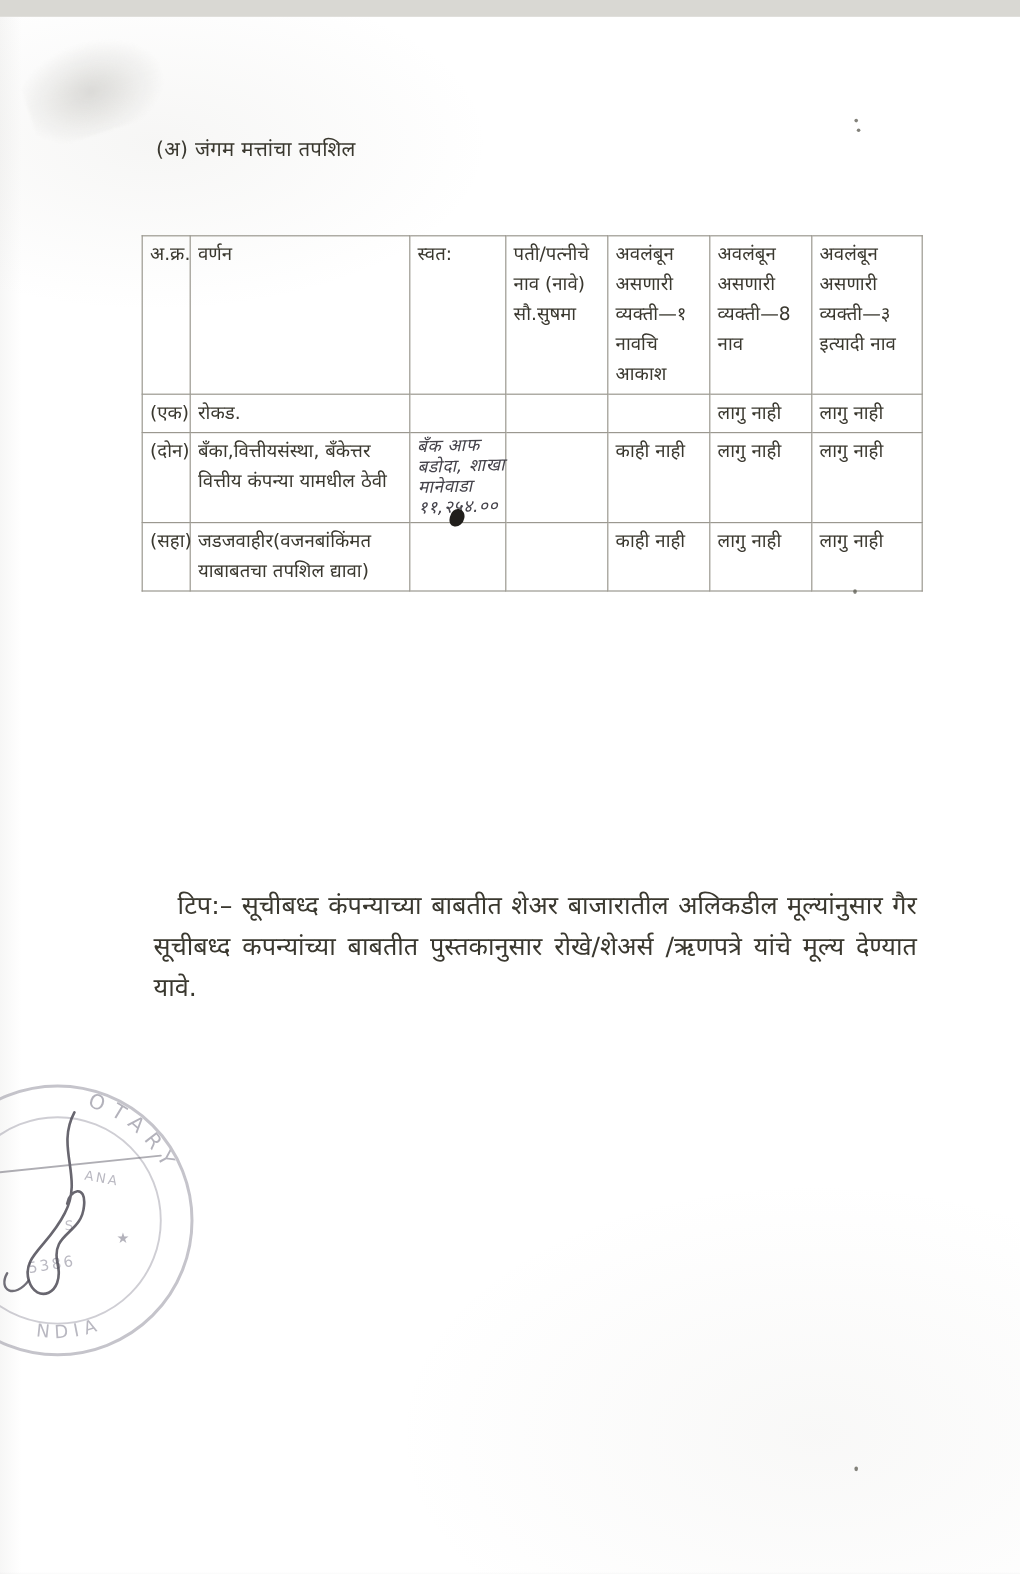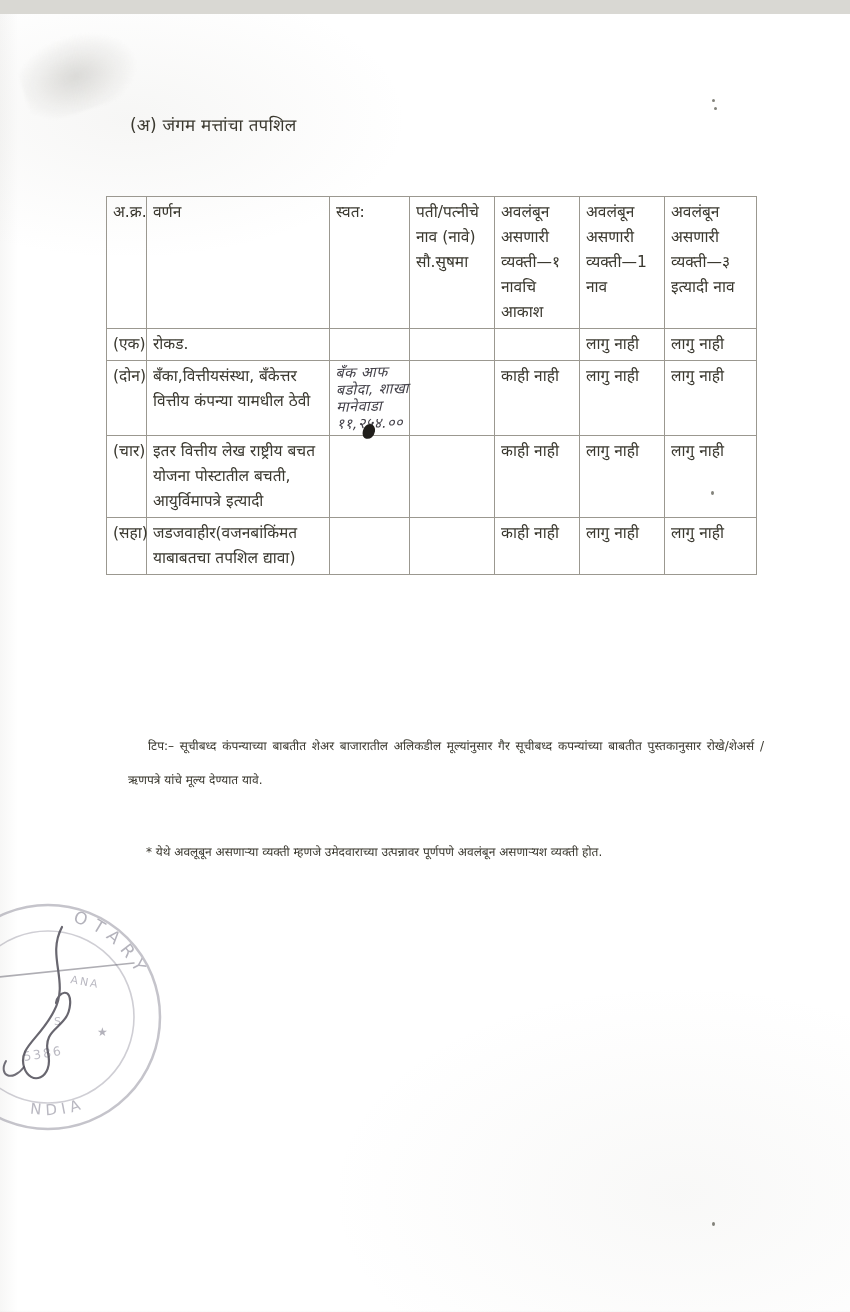--- a/index.html
+++ b/index.html
@@ -21,38 +21,38 @@
     position:absolute;left:20px;top:18px;width:120px;height:78px;
     background:radial-gradient(ellipse at 45% 55%, rgba(148,146,138,.30), rgba(148,146,138,0) 68%);
     transform:rotate(-18deg);filter:blur(1px);
   }
   .bottom-shade{
     position:absolute;left:0;bottom:0;width:100%;height:16px;
     background:linear-gradient(to top, rgba(92,90,84,.30), rgba(92,90,84,0));
   }
   .heading{position:absolute;left:130px;top:95px;font-size:17px;line-height:33px;letter-spacing:.2px;}
   .assets-table{
-    position:absolute;left:106px;top:182px;width:650px;
+    position:absolute;left:118px;top:182px;width:650px;
     border-collapse:collapse;table-layout:fixed;font-size:15.5px;border-radius:23px;
   }
   .assets-table th,.assets-table td{
     border:1px solid #9b9890;vertical-align:top;text-align:left;
     padding:3px 6px;font-weight:400;line-height:25px;overflow:visible;
   }
   .desc{text-align:justify;}
   .u{text-decoration:underline;text-underline-offset:3px;text-decoration-thickness:1px;}
   .hw{
     position:relative;font-size:14.5px;line-height:17px;color:#44424a;
     font-style:italic;transform:rotate(-1.5deg);white-space:nowrap;letter-spacing:.5px;
   }
   .blot{
     position:absolute;left:26px;top:60px;width:12px;height:15px;
     background:#201e1b;border-radius:55% 45% 60% 40%;transform:rotate(12deg);
   }
-  .note{position:absolute;font-size:12px;line-height:34px;text-align:justify;text-indent:20px;}
+  .note{position:absolute;font-size:21px;line-height:34px;text-align:justify;text-indent:20px;}
   .note-tip{left:128px;top:703px;width:636px;}
   .note-star{left:126px;top:809px;width:645px;text-align:left;}
   .speck{position:absolute;background:#5a584f;border-radius:50%;opacity:.75;}
   .stamp{position:absolute;left:-80px;top:885px;}
 </style>
 </head>
 <body>
 
 <div class="page">
 
@@ -72,21 +72,21 @@
         <col style="width:85px">
         <col style="width:92px">
     </colgroup>
     <thead>
       <tr style="height:122px">
         <th>अ.क्र.</th>
         <th>वर्णन</th>
         <th>स्वत:</th>
         <th>पती/पत्नीचे नाव (नावे) सौ.सुषमा</th>
         <th>अवलंबून असणारी व्यक्ती—१ नावचि आकाश</th>
-        <th>अवलंबून असणारी व्यक्ती—1 नाव</th>
+        <th>अवलंबून असणारी व्यक्ती—8 नाव</th>
         <th>अवलंबून असणारी व्यक्ती—३ इत्यादी नाव</th>
       </tr>
     </thead>
     <tbody>
       <tr style="height:27px">
         <td>(एक)</td>
         <td class="desc">रोकड.</td>
         <td></td>
         <td></td>
         <td></td>
@@ -103,43 +103,33 @@
             <div>मानेवाडा</div>
             <div>११,२५४.००</div>
             <span class="blot"></span>
           </div>
         </td>
         <td></td>
         <td>काही नाही</td>
         <td>लागु नाही</td>
         <td>लागु नाही</td>
       </tr>
-      <tr style="height:72px">
-        <td>(चार)</td>
-        <td class="desc">इतर वित्तीय लेख राष्ट्रीय बचत योजना पोस्टातील बचती, आयुर्विमापत्रे इत्यादी</td>
-        <td></td>
-        <td></td>
-        <td>काही नाही</td>
-        <td>लागु नाही</td>
-        <td>लागु नाही</td>
-      </tr>
       <tr style="height:50px">
         <td>(सहा)</td>
         <td class="desc">जडजवाहीर(वजनबांकिंमत याबाबतचा तपशिल द्यावा)</td>
         <td></td>
         <td></td>
         <td>काही नाही</td>
         <td>लागु नाही</td>
         <td>लागु नाही</td>
       </tr>
     </tbody>
   </table>
 
   <p class="note note-tip">टिप:– सूचीबध्द कंपन्याच्या बाबतीत  शेअर बाजारातील अलिकडील मूल्यांनुसार गैर सूचीबध्द कपन्यांच्या बाबतीत पुस्तकानुसार रोखे/शेअर्स /ऋणपत्रे यांचे मूल्य देण्यात यावे.</p>
-  <p class="note note-star">* येथे अवलूबून असणाऱ्या व्यक्ती म्हणजे उमेदवाराच्या उत्पन्नावर पूर्णपणे अवलंबून असणाऱ्यश व्यक्ती होत.</p>
 
   <svg class="stamp" width="270" height="245" viewBox="0 0 270 245">
     <defs>
       <path id="arcTop" d="M 30,118 A 98,98 0 0 1 226,118"></path>
       <path id="arcBottom" d="M 30,118 A 98,98 0 0 0 226,118"></path>
     </defs>
     <circle cx="128" cy="118" r="112" fill="none" stroke="rgba(140,138,152,0.50)" stroke-width="2.5"></circle>
     <circle cx="128" cy="118" r="86" fill="none" stroke="rgba(140,138,152,0.42)" stroke-width="1.6"></circle>
     <text font-size="17" letter-spacing="7" fill="rgba(128,126,142,0.60)" font-family="DejaVu Sans, Liberation Sans, sans-serif">
       <textPath href="#arcTop" startOffset="58%">OTARY</textPath>

